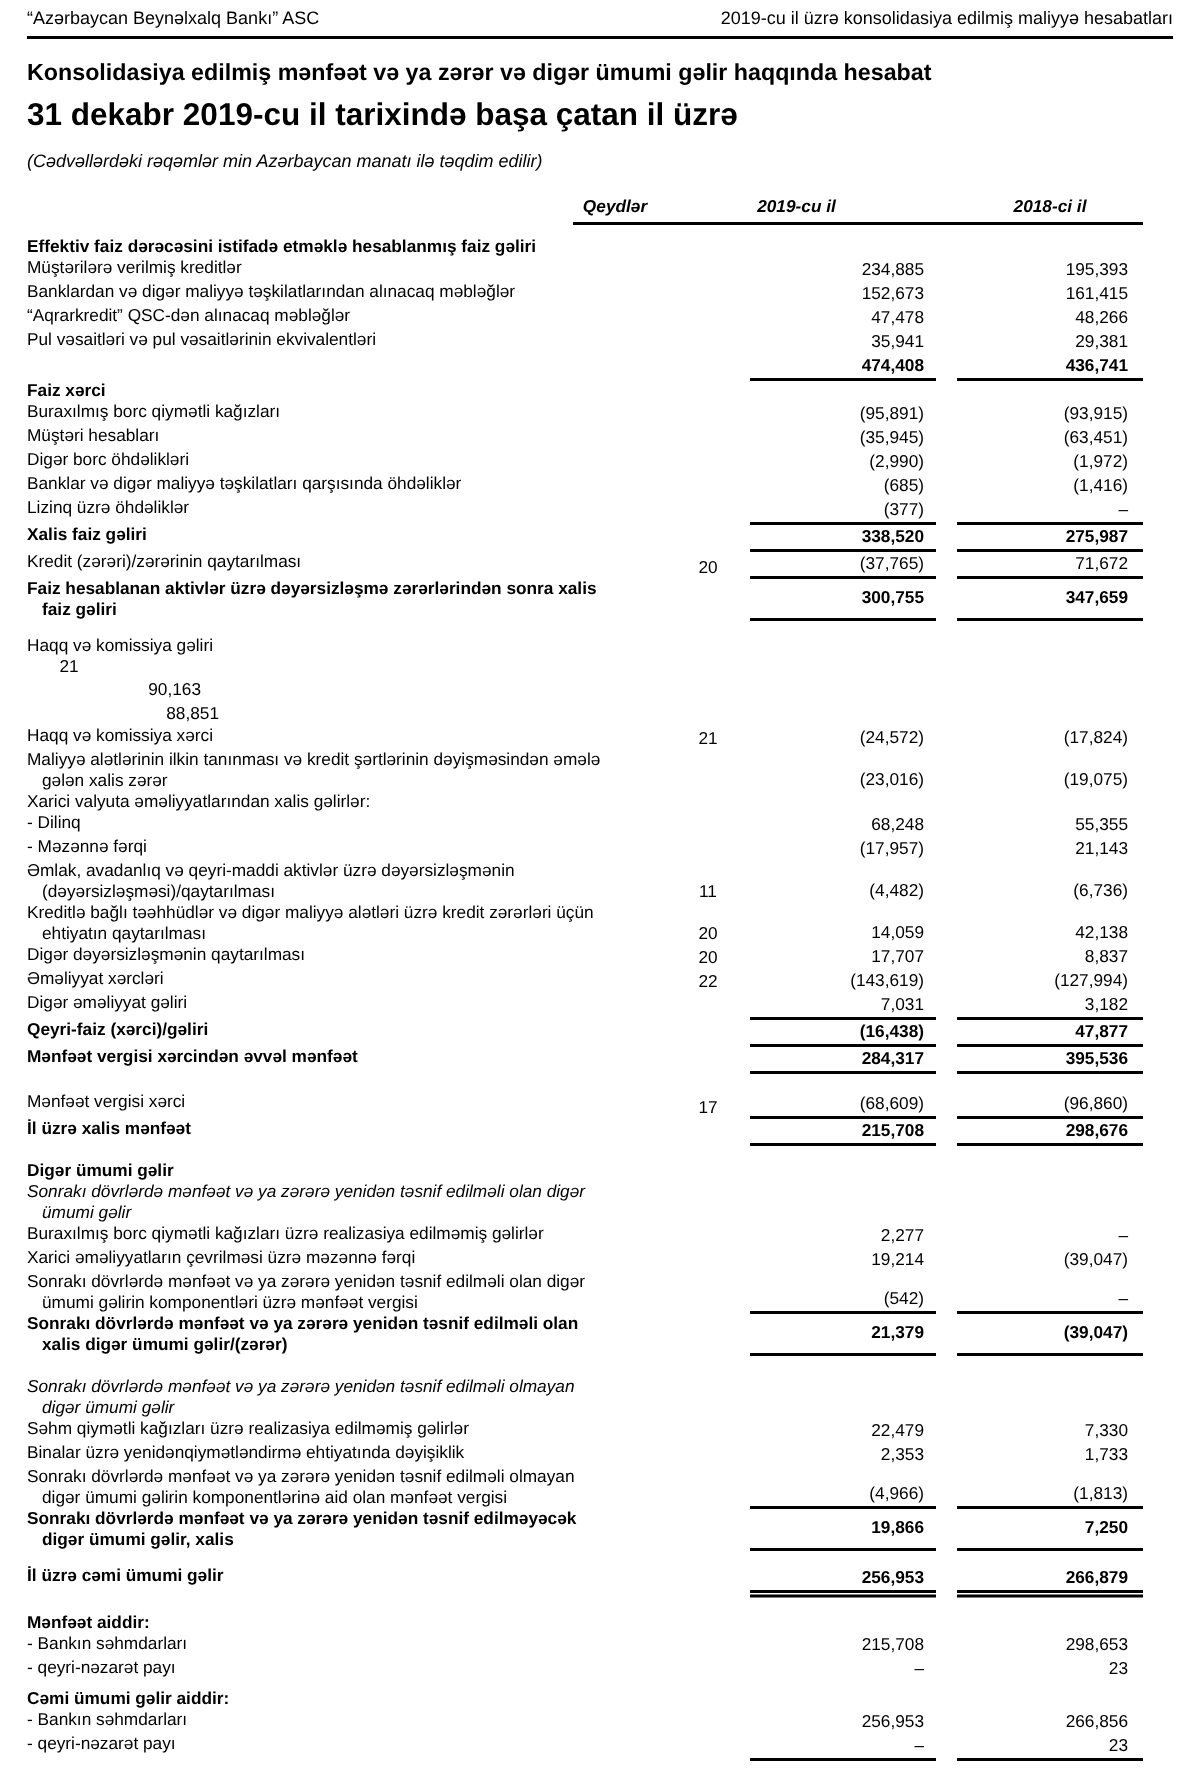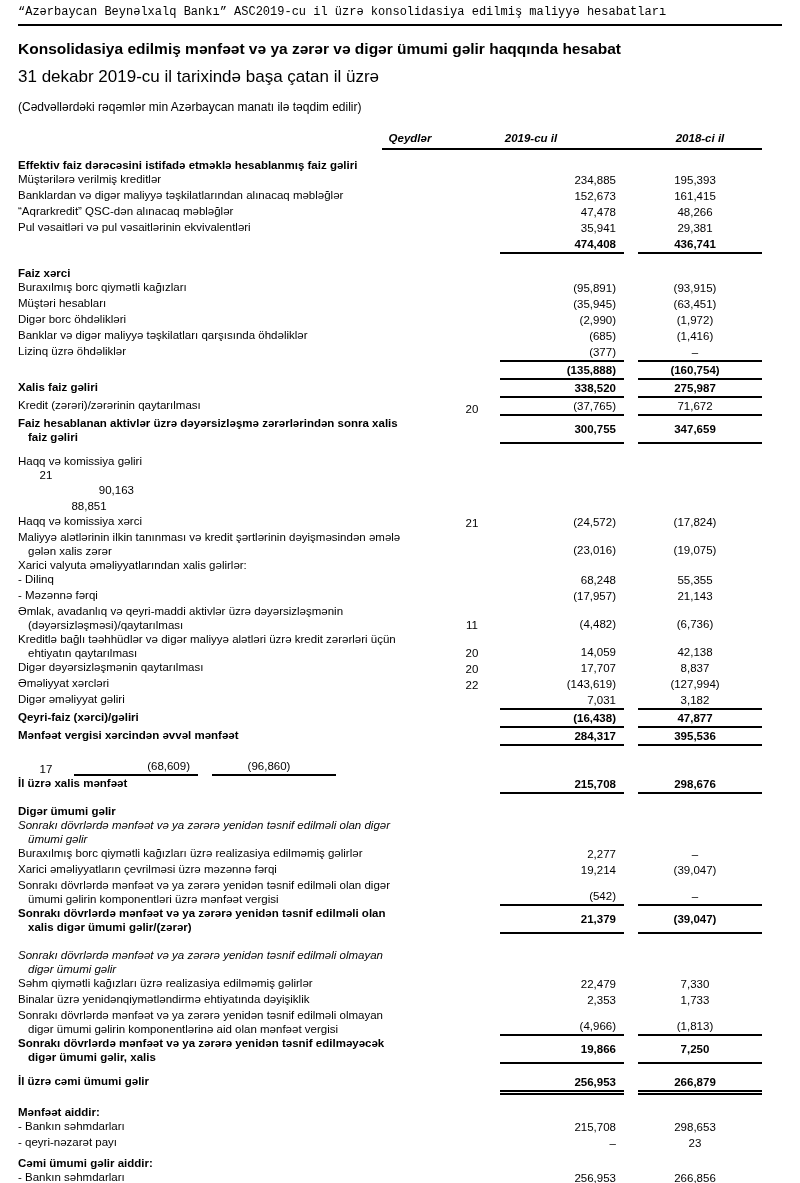--- a/index.html
+++ b/index.html
@@ -1,47 +1,47 @@
 <!DOCTYPE html>
 <html><head>
 <meta charset="utf-8">
 <style>
   html,body{margin:0;padding:0;background:#fff;}
   body{width:800px;height:1183px;overflow:hidden;color:#000;
        font-family:"Liberation Sans",sans-serif;}
   *{box-sizing:border-box;}
   .page{padding:5px 18px 0 18px;}
 
-  .doc-header{display:flex;align-items:flex-end;
-      font-size:12px;padding-bottom:5px;border-bottom:2px solid #000;font-family:Liberation Mono, monospace;}
+  .doc-header{display:flex;justify-content:space-between;align-items:flex-end;
+      font-size:12px;padding-bottom:5px;border-bottom:2px solid #000;}
 
   .title{font-size:15.5px;font-weight:bold;margin:13px 0 0 0;line-height:19px;}
-  .subtitle{font-size:17px;font-weight:normal;margin:9px 0 14px 0;line-height:19px;}
-  .units-note{font-size:12px;margin:11px 0 0 0;line-height:15px;}
+  .subtitle{font-size:21px;font-weight:bold;margin:9px 0 14px 0;line-height:19px;}
+  .units-note{font-size:12px;font-style:italic;margin:11px 0 0 0;line-height:15px;}
 
   
   .note-col{width:56px;}
   .v1-col{width:124px;}
   .v2-col{width:124px;margin-left:14px;}
   .right-gap{margin-right:20px;}
 
   .thead{display:flex;margin-top:16px;font-size:11.5px;font-weight:bold;font-style:italic;}
   .thead .lbl-sp{flex:1;}
   .hgroup{display:flex;border-bottom:2px solid #000;padding-bottom:3px;gap:31px;}
   .hgroup .hc{text-align:center;line-height:14px;}
 
   .tbody{margin-top:8px;font-size:11.5px;}
   .row{display:flex;align-items:stretch;line-height:14px;}
   .row .lbl{flex:1;padding-left:10px;text-indent:-10px;white-space:pre;}
   .row .note{width:56px;text-align:center;display:flex;flex-direction:column;
              justify-content:flex-end;}
   .row .val{display:flex;flex-direction:column;justify-content:flex-end;
             text-align:right;padding-top:1px;padding-bottom:1px;}
   .row .v1{width:124px;padding-right:8px;}
-  .row .v2{width:124px;margin-left:14px;margin-right:20px;padding-right:10px;align-items:center;}
+  .row .v2{width:124px;margin-left:14px;margin-right:20px;padding-right:10px;}
   .row.u .val{border-bottom:2px solid #000;}
   .row.uu .val{border-bottom:5px double #000;}
   .row.b{font-weight:bold;}
   .row.i .lbl{font-style:italic;}
   .row.vc .val,.row.vc .note{justify-content:center;}
 </style>
 </head>
 <body>
 
 <div class="page">
@@ -125,21 +125,21 @@
     <div class="lbl"></div>
     <div class="note"></div>
     <div class="val v1">
           <span>474,408</span>
         </div>
     <div class="val v2">
           <span>436,741</span>
         </div>
   </div>
 
-  <div class="row b" style="margin-top: 12px; gap: 40px;">
+  <div class="row b" style="margin-top: 0; gap: 40px;">
     <div class="lbl">Faiz xərci</div>
     <div class="note"></div>
     <div class="val v1">
           <span></span>
         </div>
     <div class="val v2">
           <span></span>
         </div>
   </div>
 
@@ -191,30 +191,20 @@
     <div class="lbl">Lizinq üzrə öhdəliklər</div>
     <div class="note"></div>
     <div class="val v1">
           <span>(377)</span>
         </div>
     <div class="val v2">
           <span>–</span>
         </div>
   </div>
 
-  <div class="row b u">
-    <div class="lbl"></div>
-    <div class="note"></div>
-    <div class="val v1">
-          <span>(135,888)</span>
-        </div>
-    <div class="val v2">
-          <span>(160,754)</span>
-        </div>
-  </div>
 
   <div class="row b u">
     <div class="lbl">Xalis faiz gəliri</div>
     <div class="note"></div>
     <div class="val v1">
           <span>338,520</span>
         </div>
     <div class="val v2">
           <span>275,987</span>
         </div>
@@ -383,20 +373,21 @@
     <div class="note"></div>
     <div class="val v1">
           <span>284,317</span>
         </div>
     <div class="val v2">
           <span>395,536</span>
         </div>
   </div>
 
   <div class="row u" style="margin-top: 12px;">
+    <div class="lbl">Mənfəət vergisi xərci</div>
     <div class="note">17</div>
     <div class="val v1">
           <span>(68,609)</span>
         </div>
     <div class="val v2">
           <span>(96,860)</span>
         </div>
   </div>
 
   <div class="row b u">

